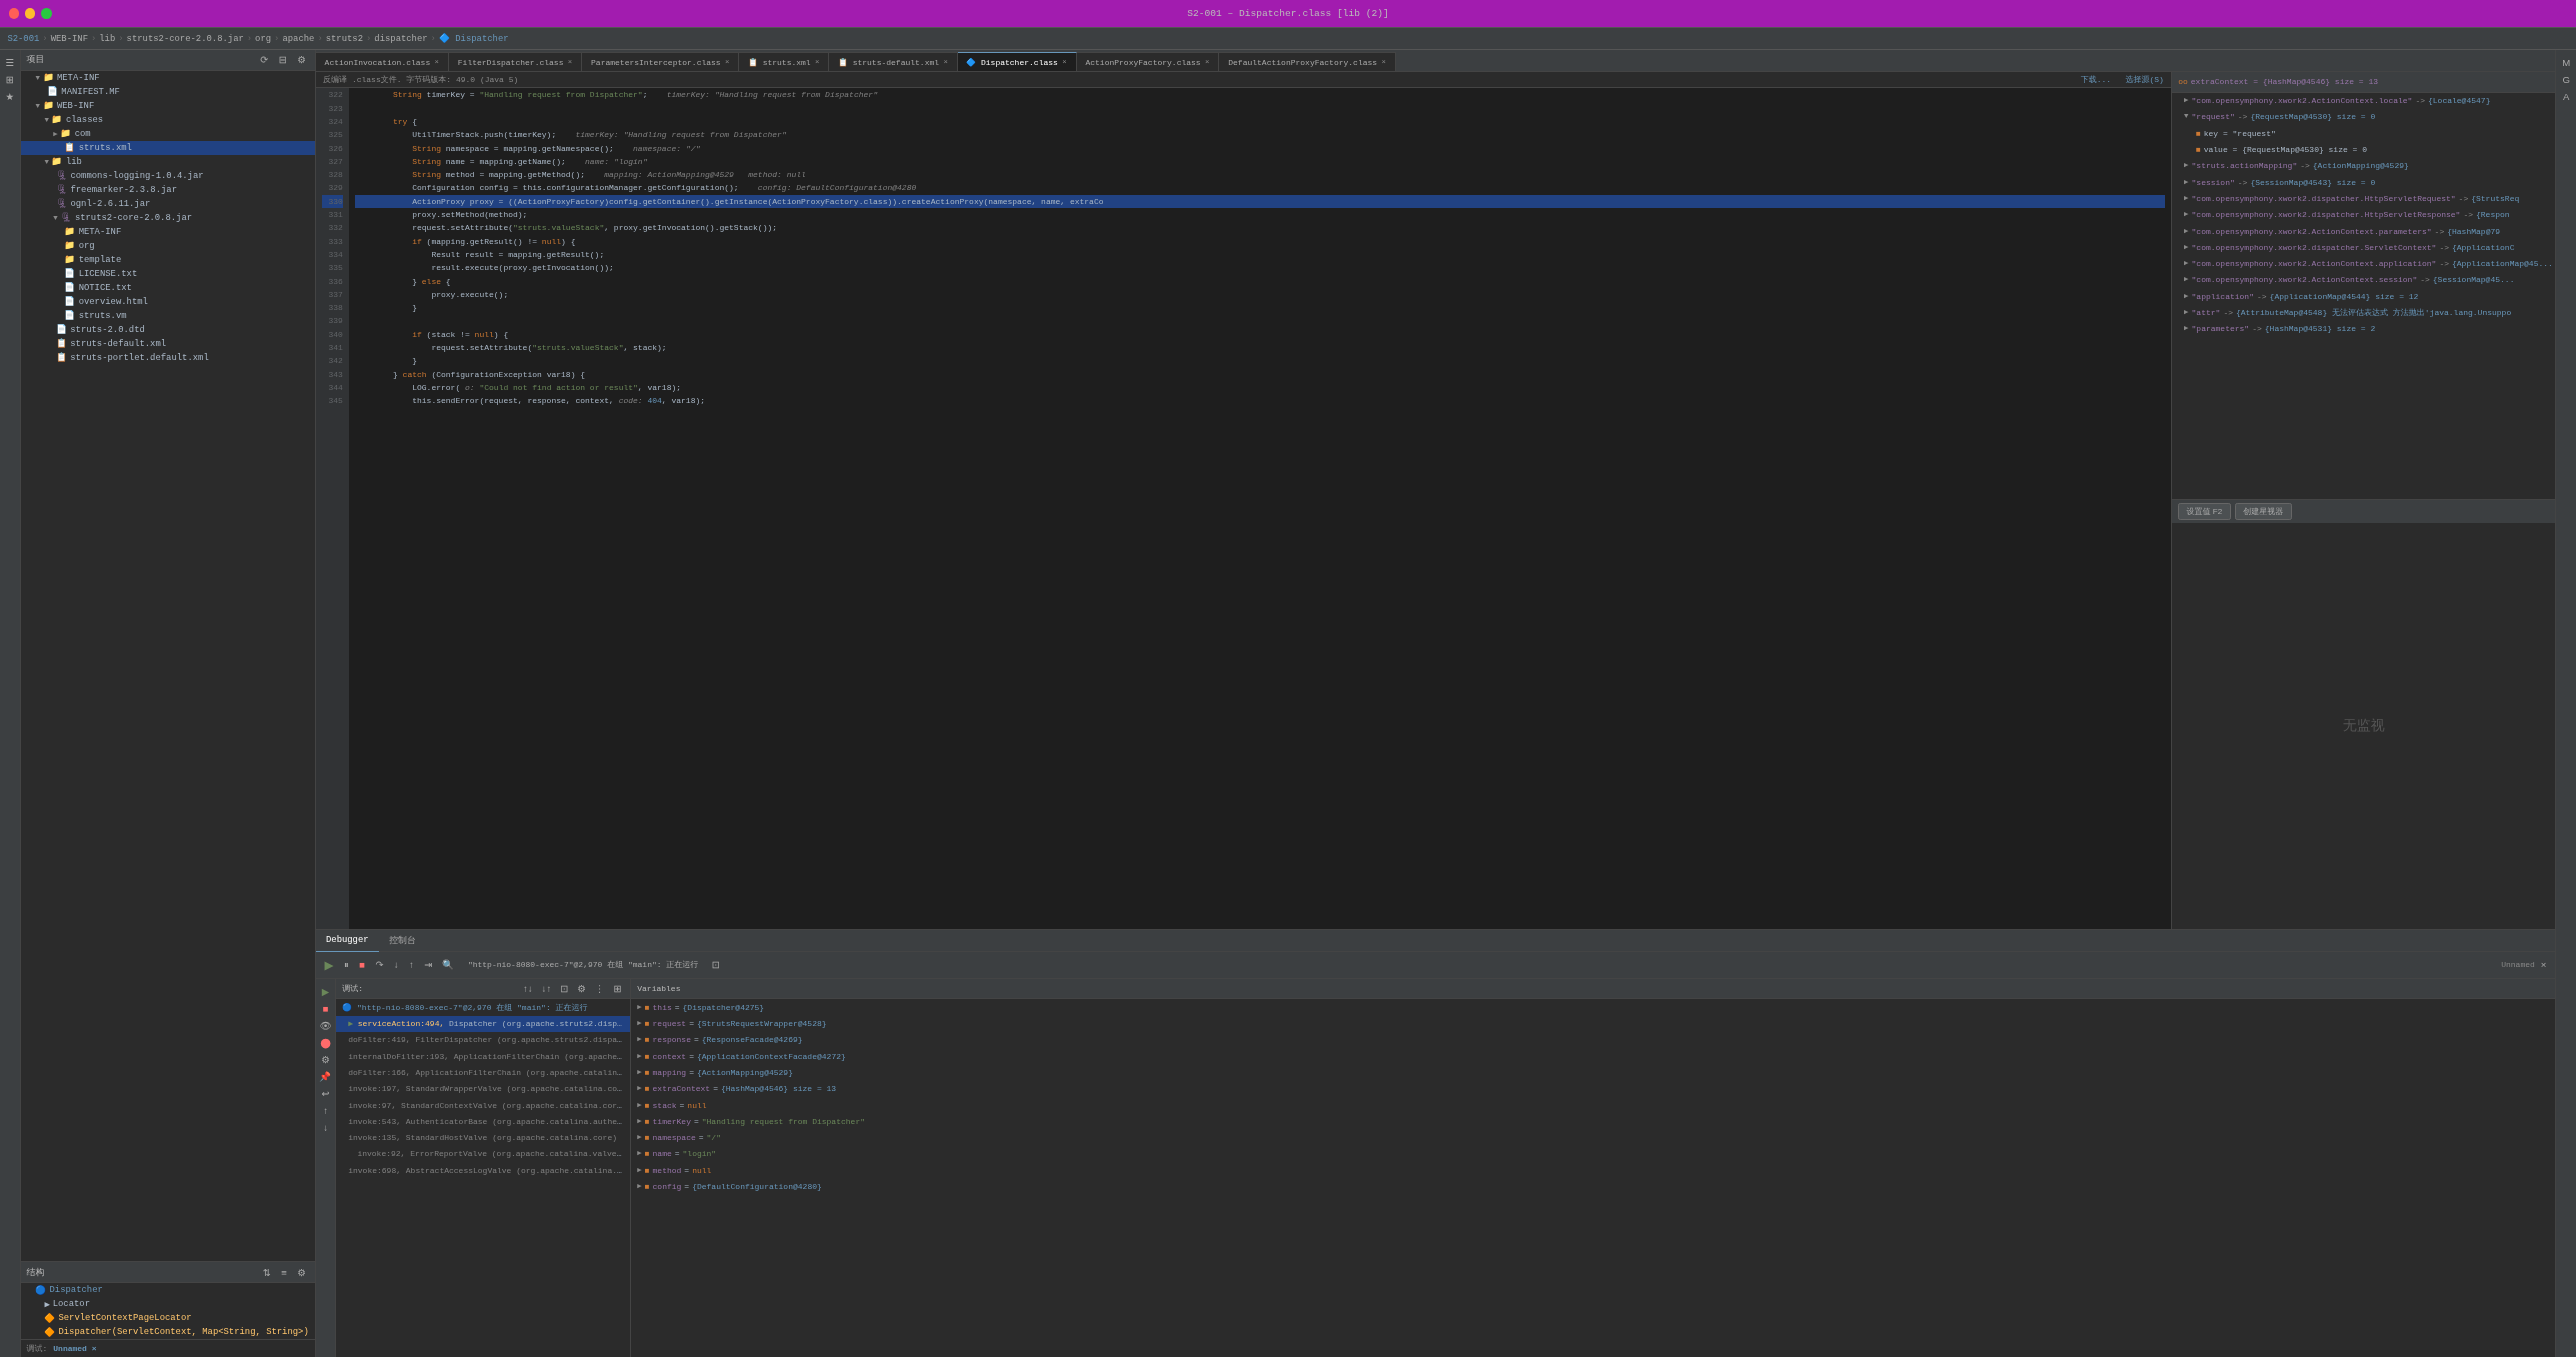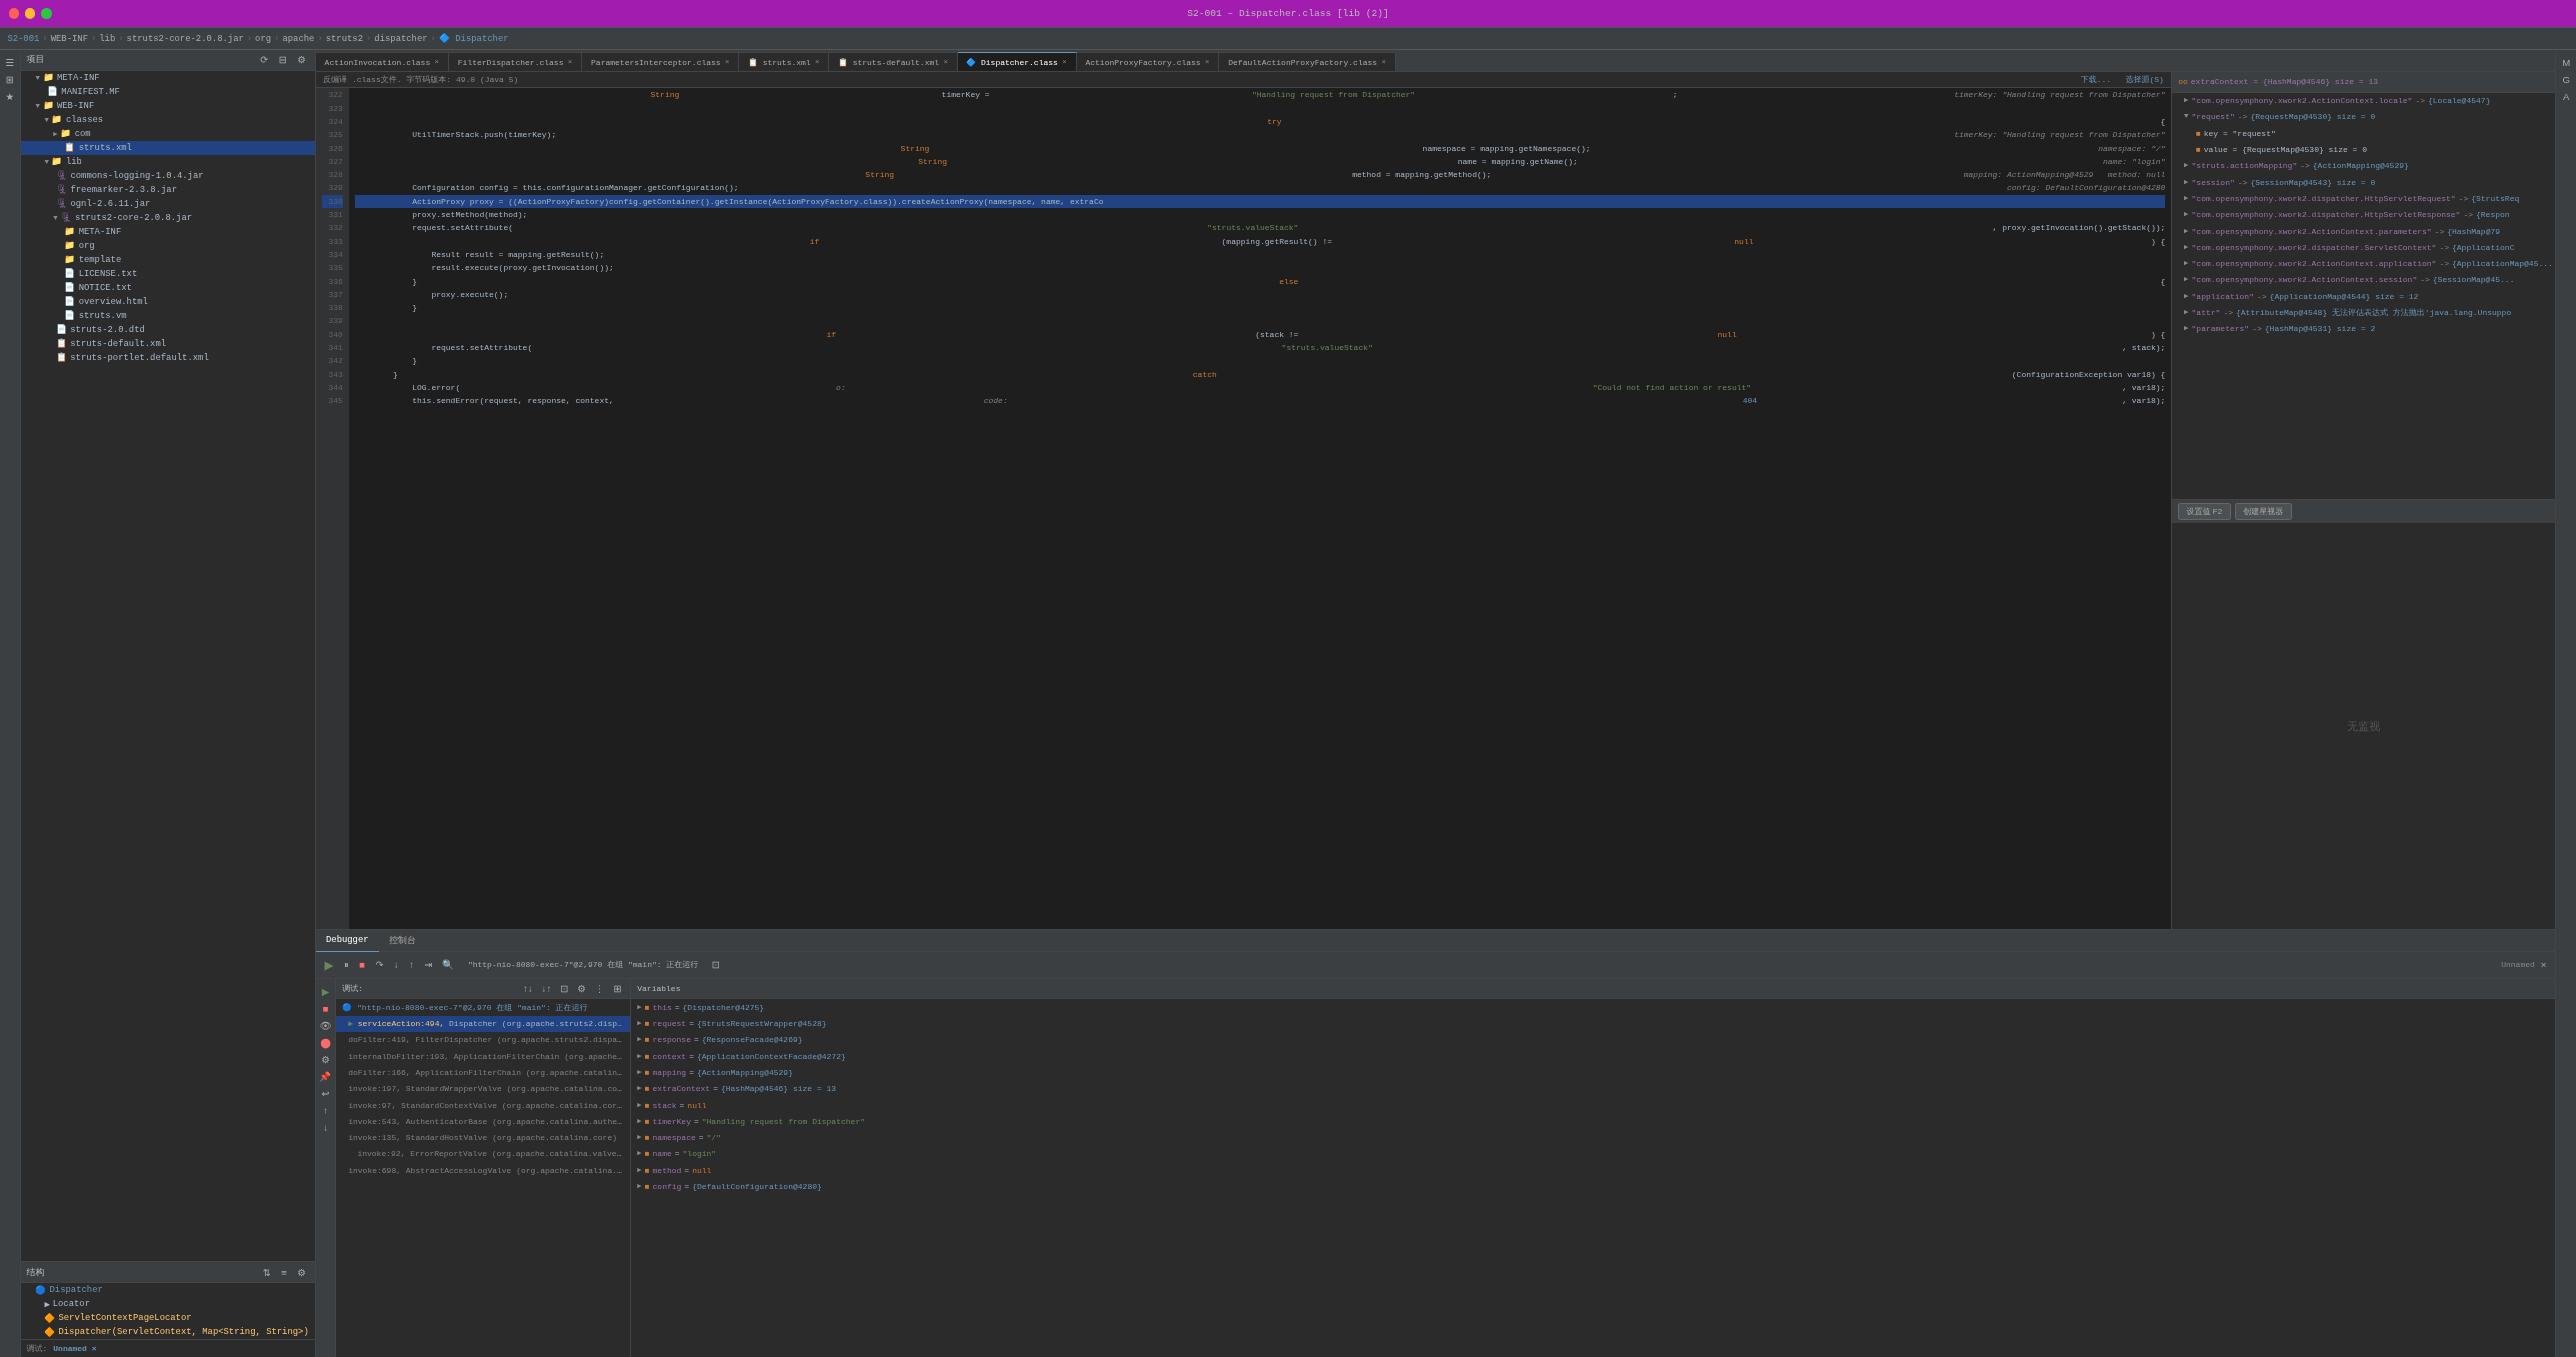--- a/index.html
+++ b/index.html
@@ -184,21 +184,20 @@
       overflow: auto;
       padding: 0 5.9px;
       line-height: 13.3px;
       font-size: 8px;
     }
     .code-line {
       display: flex;
       align-items: center;
       min-height: 13.3px;
       white-space: pre;
-      justify-content: space-between;
     }
     .code-line.highlighted {
       background: #214283;
     }
 
     
     .debug-panel {
       width: 384px;
       background: #2b2b2b;
       border-left: 0.7px solid #444;
@@ -903,21 +902,21 @@
             <span style="color:#9876aa;">"parameters"</span>
             <span class="debug-item-arrow"> -&gt; </span>
             <span class="debug-item-value">{HashMap@4531} size = 2</span>
           </div>
         </div>
 
         <div class="debug-actions">
           <button class="debug-action-btn">设置值 F2</button>
           <button class="debug-action-btn">创建星视器</button>
         </div>
-        <div style="flex:1; display:flex; align-items:center; justify-content:center; color:#555; font-size:11px;">
+        <div style="flex:1; display:flex; align-items:center; justify-content:center; color:#555; font-size:14px;">
           <span>无监视</span>
         </div>
       </div>
 
     </div>
 
     <div class="bottom-panel">
       <div class="bottom-tab-bar">
         <div class="bottom-tab active">Debugger</div>
         <div class="bottom-tab">控制台</div>

